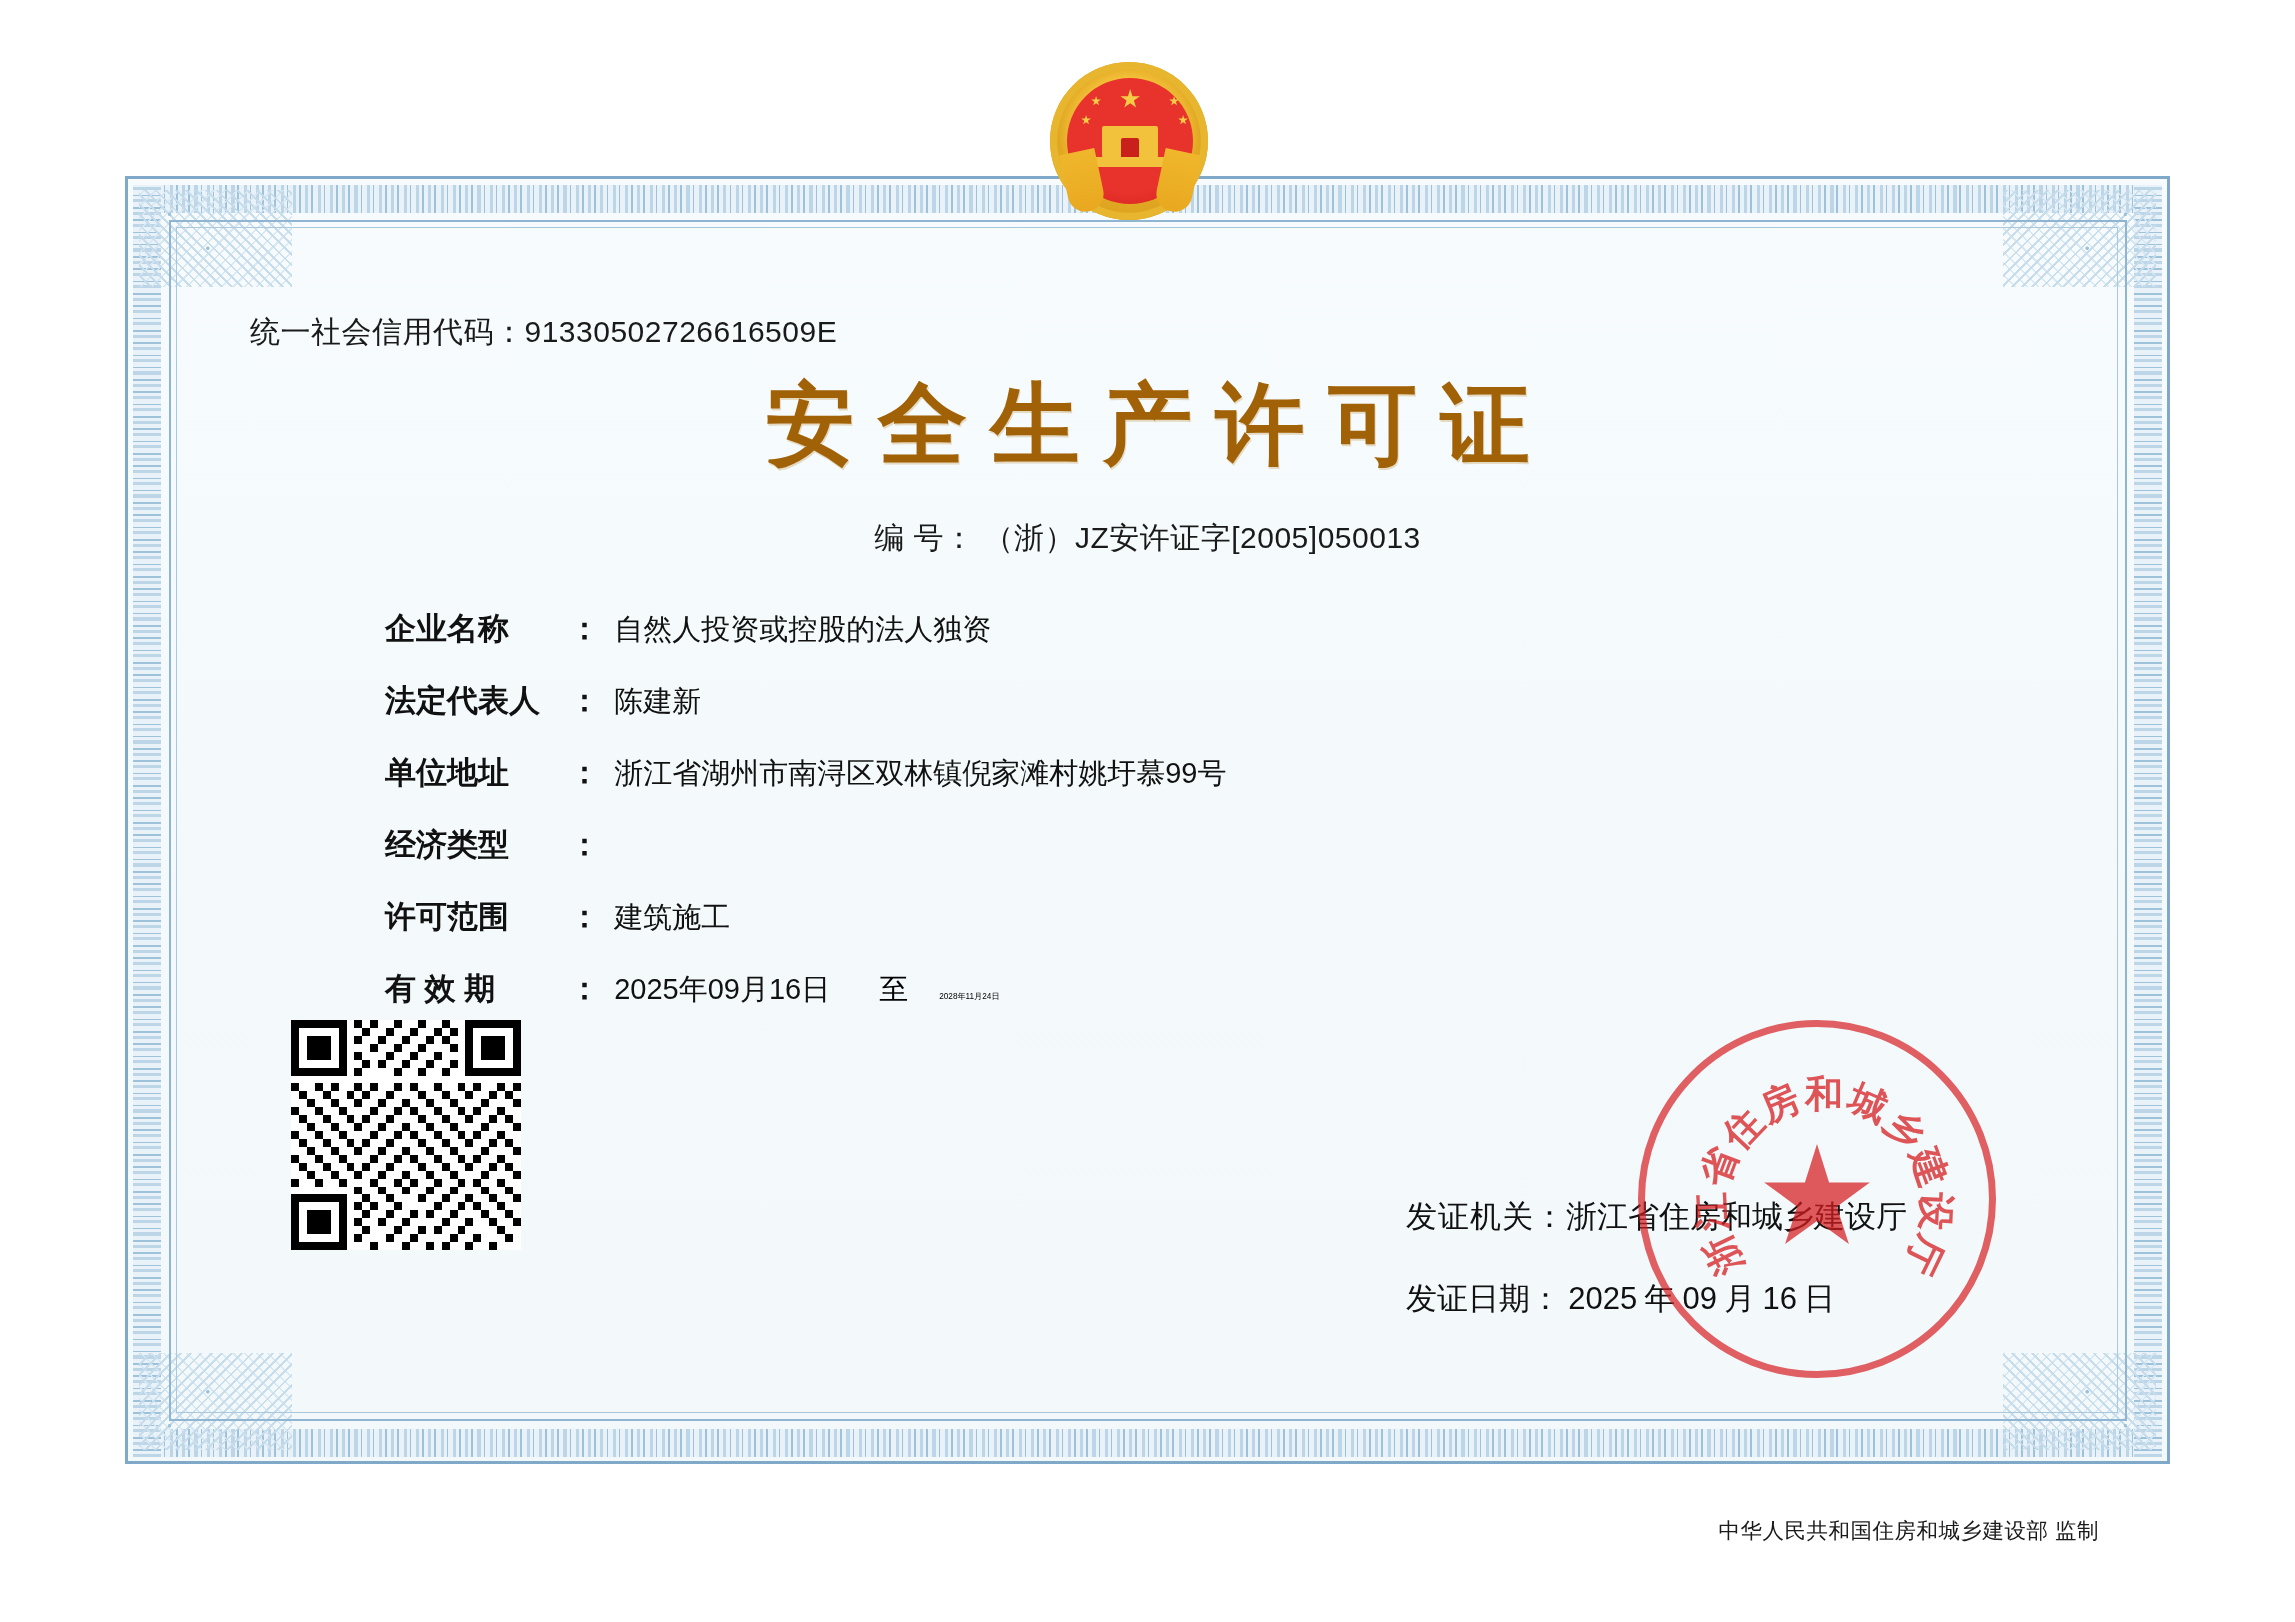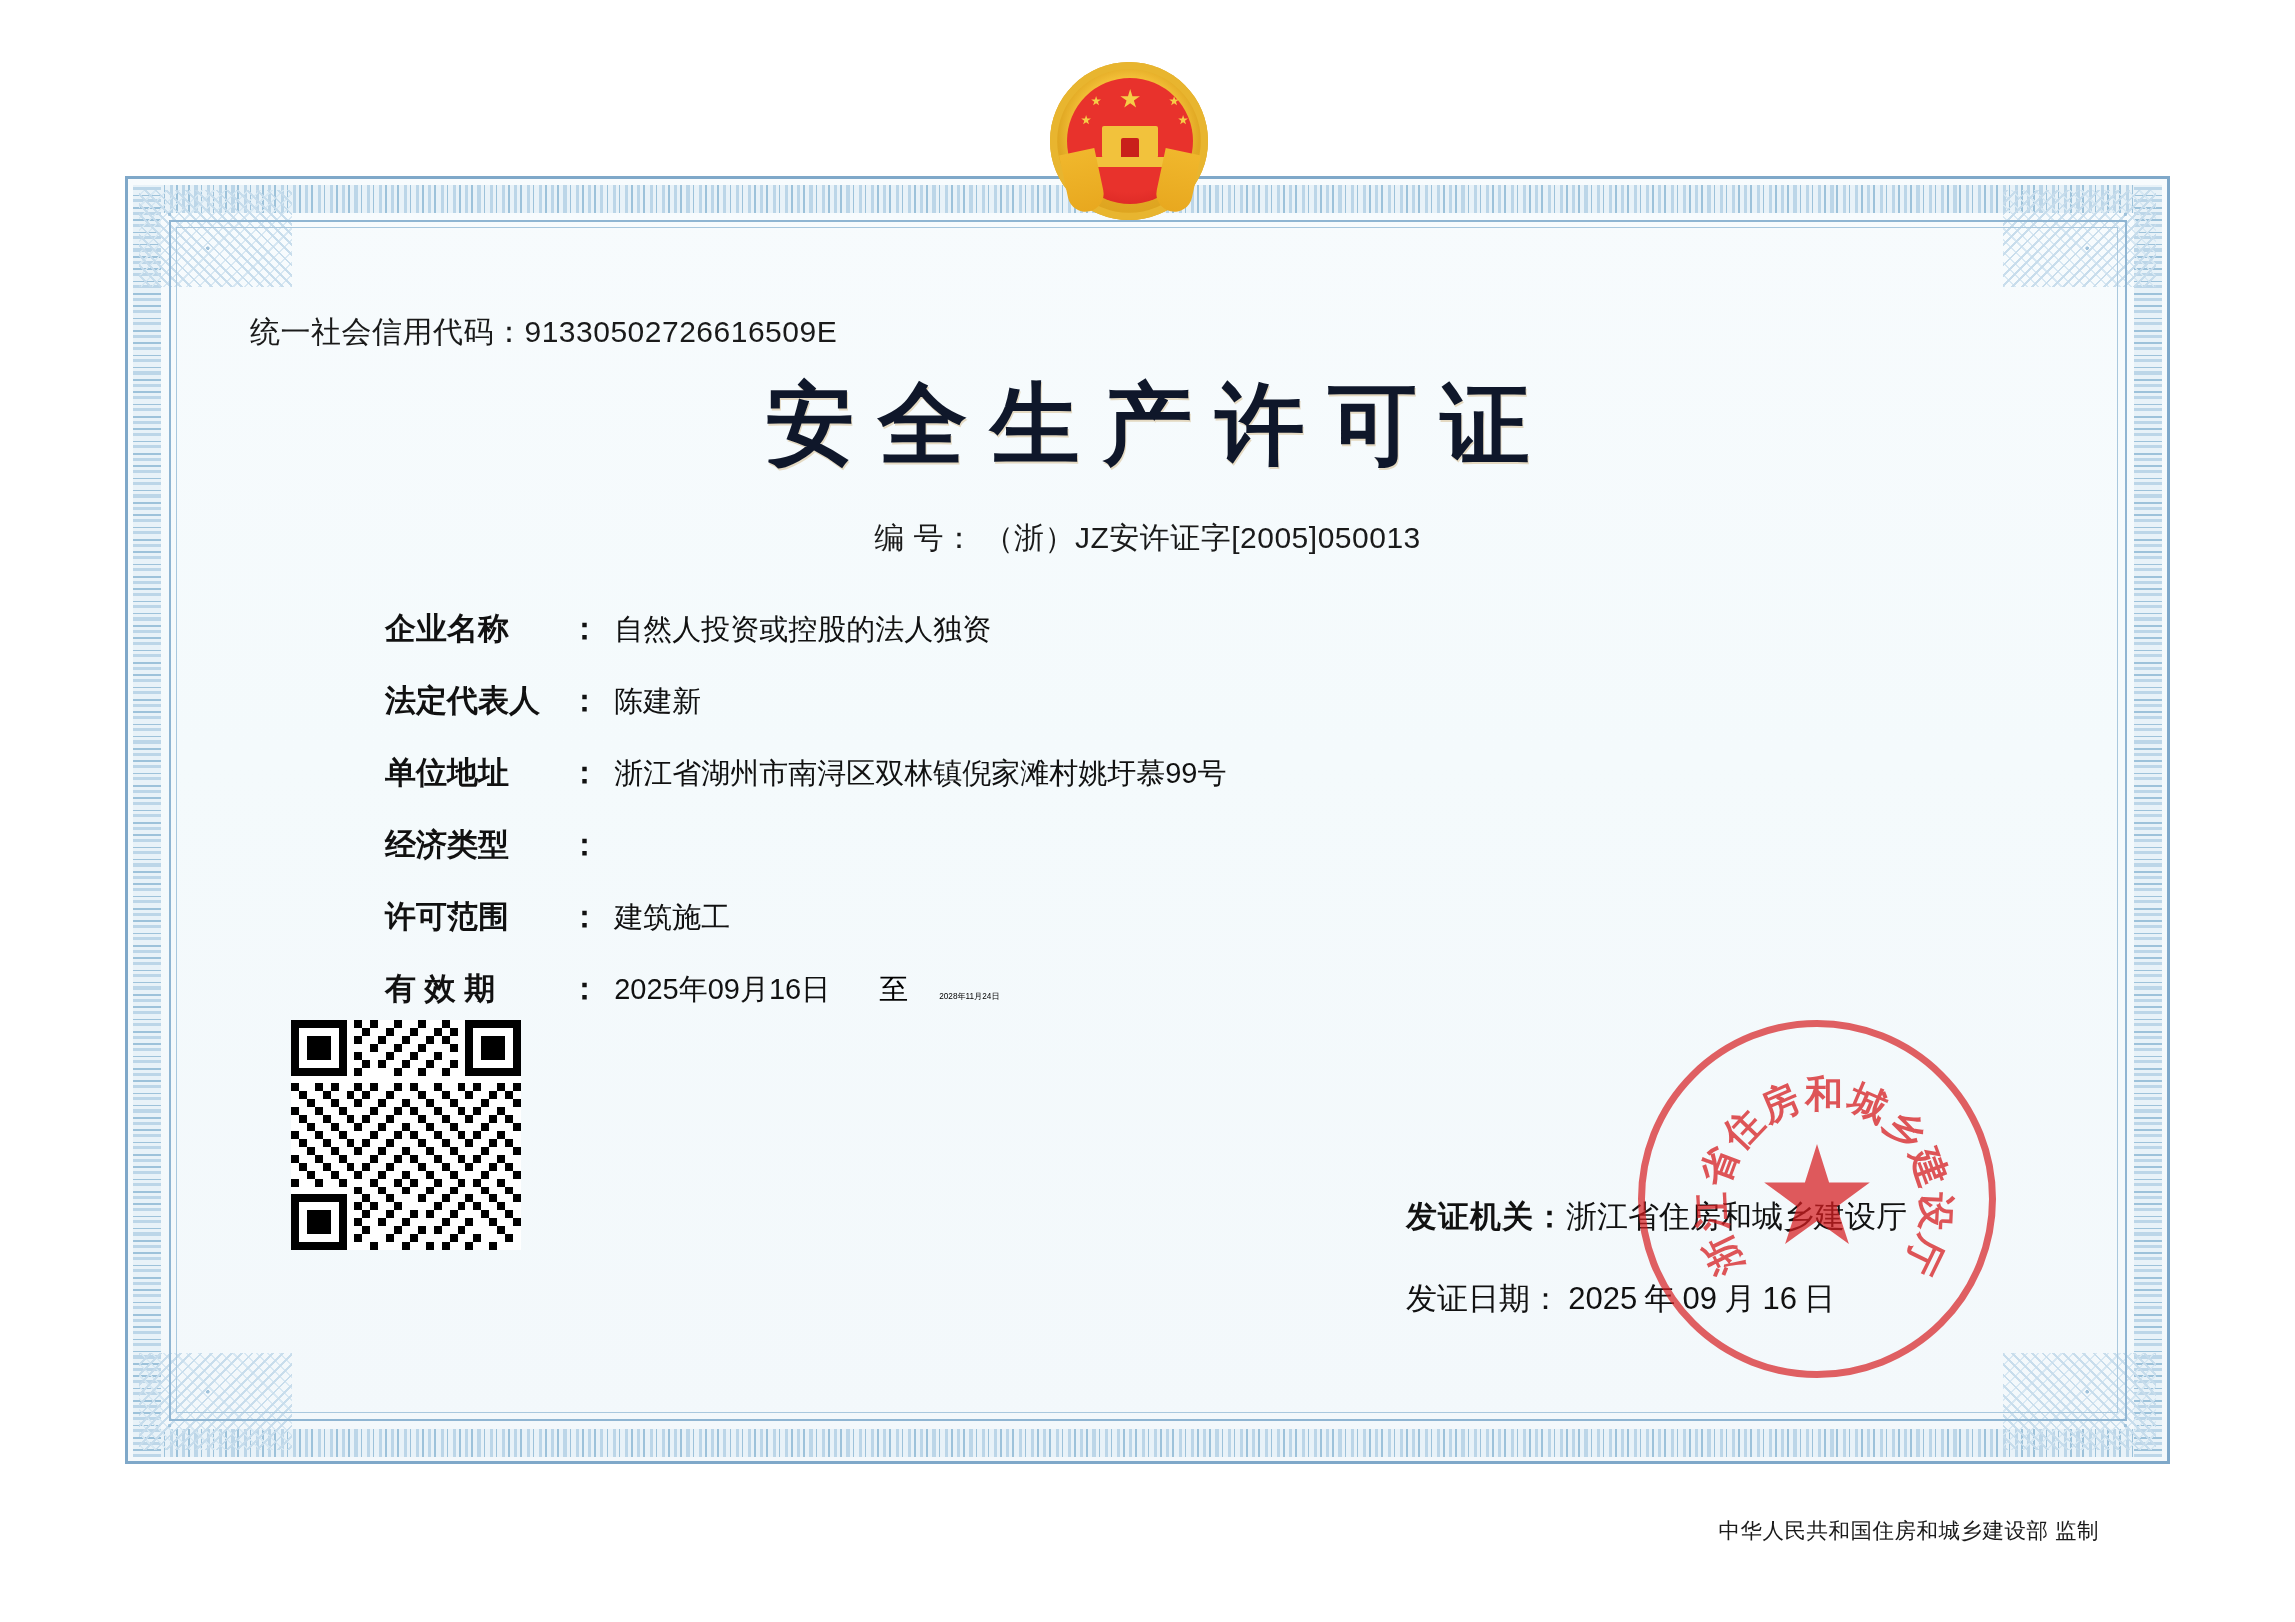--- a/index.html
+++ b/index.html
@@ -183,21 +183,21 @@
     white-space: nowrap;
   }
   .main-title {
     position: absolute;
     left: 0;
     top: 365px;
     width: 2295px;
     text-align: center;
     font-size: 89px;
     font-weight: bold;
-    color: #0f172a;
+    color: #a16207;
     letter-spacing: 23.5px;
     text-indent: 23.5px;
     text-shadow: 1px 1.5px 0 rgba(180,120,20,.25);
     font-family: "DejaVu Serif", "Liberation Serif", serif;
   }
   .serial {
     position: absolute;
     left: 0;
     top: 518px;
     width: 2295px;
@@ -270,21 +270,21 @@
   
   .issuer {
     position: absolute;
     left: 1406px;
     top: 1196px;
     font-size: 31px;
     color: #111;
     white-space: nowrap;
   }
   .issuer .lab {
-    font-weight: bold;
+    font-weight: normal;
     letter-spacing: 1px;
   }
   .issue-date {
     position: absolute;
     left: 1406px;
     top: 1278px;
     font-size: 31px;
     color: #111;
     white-space: nowrap;
   }

